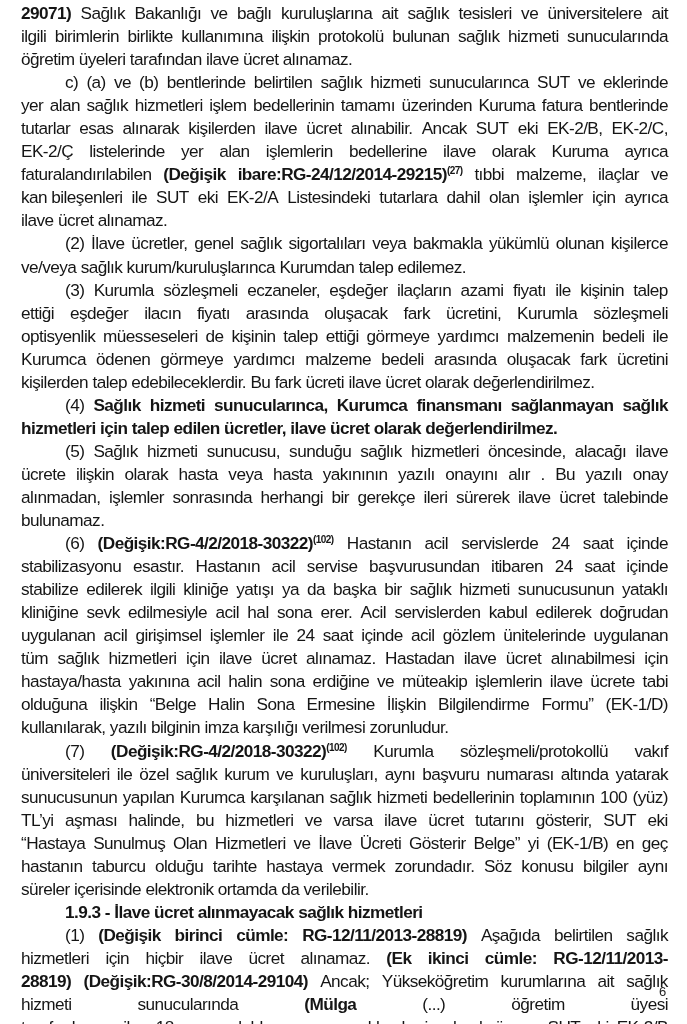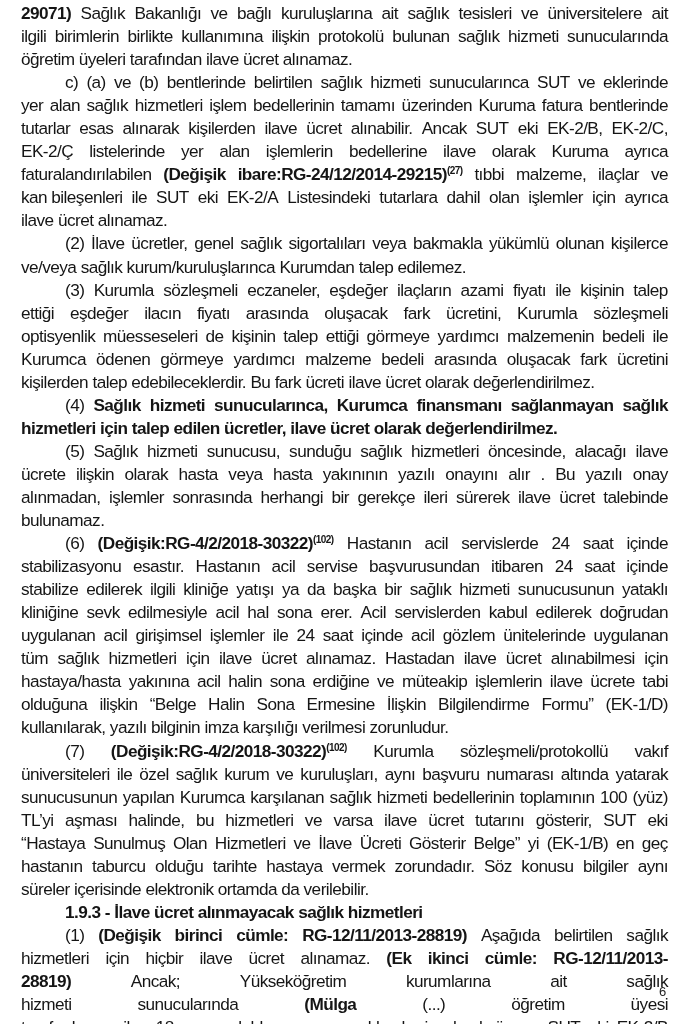--- a/index.html
+++ b/index.html
@@ -518,20 +518,21 @@
       <span class="w">ilave</span>
       <span class="w">ücret</span>
       <span class="w">alınamaz.</span>
       <span class="w b">(Ek</span>
       <span class="w b">ikinci</span>
       <span class="w b">cümle:</span>
       <span class="w b">RG-12/11/2013-</span>
     </div>
     <div class="line">
       <span class="w b">28819)</span>
+      <span class="w b">(Değişik:RG-30/8/2014-29104)</span>
       <span class="w">Ancak;</span>
       <span class="w">Yükseköğretim</span>
       <span class="w">kurumlarına</span>
       <span class="w">ait</span>
       <span class="w">sağlık</span>
     </div>
     <div class="line">
       <span class="w">hizmeti</span>
       <span class="w">sunucularında</span>
       <span class="w b">(Mülga</span>

